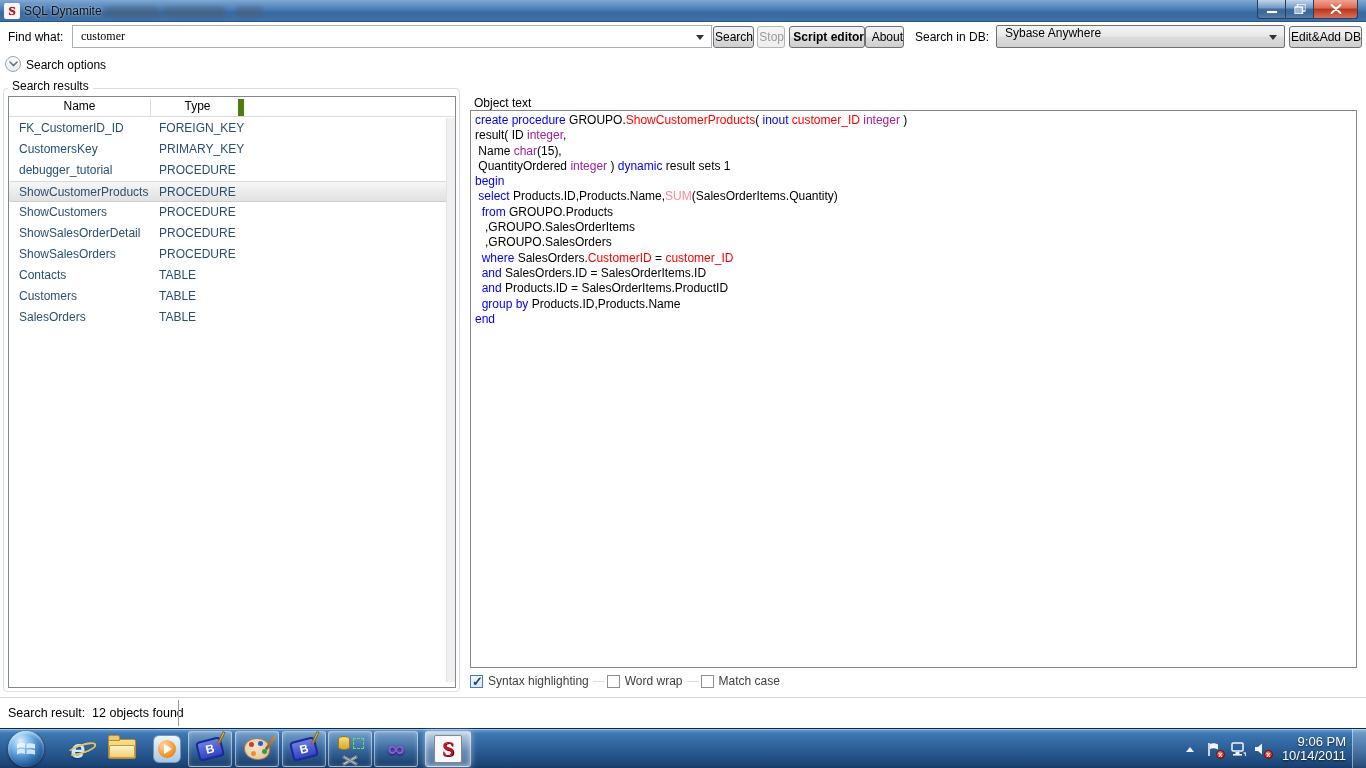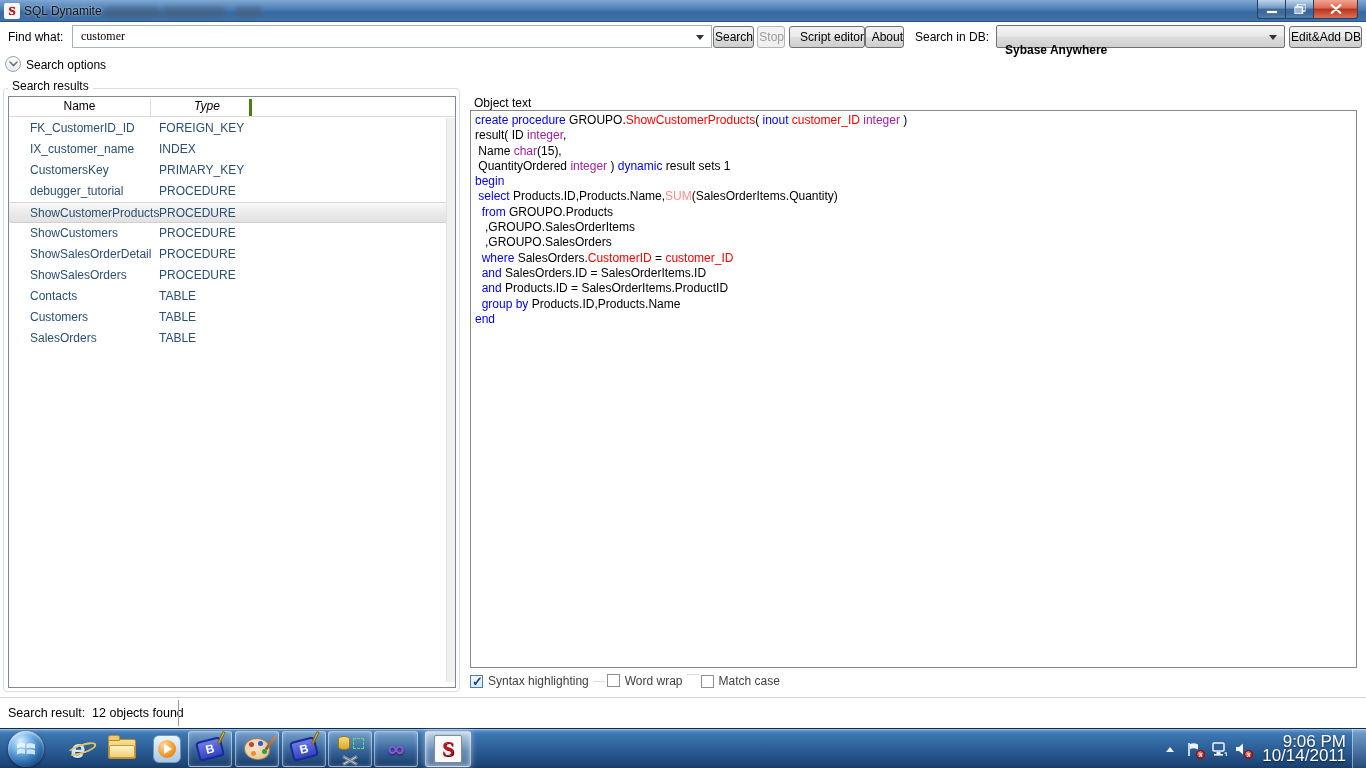--- a/index.html
+++ b/index.html
@@ -37,42 +37,42 @@
   .dd-arrow { position:absolute; right:7px; top:9px; width:0; height:0;
     border-left:4px solid transparent; border-right:4px solid transparent; border-top:5px solid #333; }
   .btn { position:absolute; top:26px; height:22px; border:1px solid #707070; border-radius:3px;
     background:linear-gradient(#f2f2f2, #ebebeb 48%, #dddddd 52%, #cfcfcf);
     text-align:right; line-height:20px; color:#000; }
   .btn.disabled { color:#9a9a9a; border-color:#b2b6b9;
     background:linear-gradient(#f5f5f5,#efefef); }
   .combo-db { position:absolute; left:996px; top:25px; width:289px; height:23px;
     border:1px solid #707070; border-radius:2px;
     background:linear-gradient(#f4f4f4,#e9e9e9 48%,#dcdcdc 52%,#d0d0d0); }
-  .combo-db .val { position:absolute; left:8px; top:17px;font-weight:bold; }
+  .combo-db .val { position:absolute; left:8px; top:0; }
 
   
   .expander-circle { position:absolute; left:5px; top:56px; width:16px; height:16px;
     border:1px solid #9aa4ad; border-radius:50%; background:linear-gradient(#fdfdfd,#e8ecef); }
   .expander-circle svg { position:absolute; left:3px; top:4px; }
 
   
   .groupbox { position:absolute; border:1px solid #d5dfe5; border-radius:4px; }
   .gb-label { position:absolute; background:#fff; padding:0 4px; color:#000; }
 
   
   .rtable { position:absolute; left:8px; top:96px; width:448px; height:592px;
     background:#fff; border:1px solid #828790; }
   .rhead { position:absolute; left:0; top:0; width:100%; height:20px;
     border-bottom:1px solid #dcdcdc; }
   .rhead .h { position:absolute; top:2px; text-align:center; color:#000; }
   .h-name { left:0; width:142px; border-right:1px solid #dcdcdc; height:17px; }
-  .h-type { left:156px; width:87px; border-right:3px solid #4d7c0f; height:17px;font-style:italic; }
+  .h-type { left:148px; width:87px; border-right:6px solid #4d7c0f; height:17px; }
   .rows { position:absolute; left:0; top:21px; width:438px; }
   .trow { position:relative; height:21px; }
-  .trow .c-name { position:absolute; left:21px; top:3px; color:#2b4f72; }
+  .trow .c-name { position:absolute; left:10px; top:3px; color:#2b4f72; }
   .trow .c-type { position:absolute; left:150px; top:3px; color:#2b4f72; }
   .trow.selected { background:linear-gradient(#f7f7f7,#e9e9e9 60%,#e2e2e2);
     border-top:1px solid #d9d9d9; border-bottom:1px solid #cfcfcf; border-radius:2px; }
   .vscroll { position:absolute; right:0; top:21px; width:9px; height:564px;
     background:#f0f0f0; border-left:1px solid #e3e3e3; }
 
   
   .codebox { position:absolute; left:470px; top:110px; width:887px; height:558px;
     background:#fff; border:1px solid #828790; overflow:hidden; }
   .code { position:absolute; left:4px; top:2px; white-space:pre; line-height:15.3px; color:#000; }
@@ -164,21 +164,21 @@
     font-family:"Liberation Serif",serif; font-weight:bold; font-size:22px; color:#c41220;
     text-shadow:1px 1px 0 #5a0000; }
 
   
   .tray { position:absolute; right:20px; top:0; height:40px; display:flex; align-items:center; }
   .tray-ico { position:relative; width:20px; height:20px; margin:0 2px; display:flex;
     align-items:center; justify-content:center; }
   .badge { position:absolute; right:-1px; bottom:0; width:9px; height:9px; border-radius:50%;
     background:radial-gradient(circle at 35% 30%, #ff8a80, #d42010 70%); border:1px solid #7d0c04;
     color:#fff; font-size:7px; line-height:7px; text-align:center; font-weight:bold; }
-  .clock { color:#fff; text-align:right; font-size:17px; line-height:14px; margin-left:8px;
+  .clock { color:#fff; text-align:right; font-size:13px; line-height:14px; margin-left:8px;
     text-shadow:0 1px 2px rgba(0,0,0,.7); }
   .show-desktop { position:absolute; right:0; top:0; width:14px; height:40px;
     border-left:1px solid rgba(255,255,255,.45);
     background:linear-gradient(rgba(255,255,255,.25), rgba(255,255,255,.05)); }
 </style>
 </head>
 <body>
 
 <div class="screen">
 
@@ -210,21 +210,21 @@
       </div>
     </div>
 
     <span class="lbl" style="left:8px; top:30px;">Find what:</span>
     <div class="combo-edit">
       <span class="val">customer</span>
       <span class="dd-arrow"></span>
     </div>
     <div class="btn" style="left:713px; width:41px;">Search</div>
     <div class="btn disabled" style="left:757px; width:28px;">Stop</div>
-    <div class="btn" style="left:789px; width:76px;">Script editor</div>
+    <div class="btn" style="left:789px; width:76px;font-weight:bold;">Script editor</div>
     <div class="btn" style="left:865px; width:39px;">About</div>
     <span class="lbl" style="left:915px; top:30px;">Search in DB:</span>
     <div class="combo-db">
       <span class="val">Sybase Anywhere</span>
       <span class="dd-arrow"></span>
     </div>
     <div class="btn" style="left:1289px; width:73px;">Edit&amp;Add DB</div>
 
     <div class="expander-circle">
       <svg width="9" height="6" viewBox="0 0 9 6">
@@ -240,24 +240,20 @@
       <div class="rhead">
         <span class="h h-name">Name</span>
         <span class="h h-type">Type</span>
       </div>
       <div class="rows" id="rows">
   <div class="trow">
     <span class="c-name">FK_CustomerID_ID</span>
     <span class="c-type">FOREIGN_KEY</span>
   </div>
 
-  <div class="trow">
-    <span class="c-name">IX_customer_name</span>
-    <span class="c-type">INDEX</span>
-  </div>
 
   <div class="trow">
     <span class="c-name">CustomersKey</span>
     <span class="c-type">PRIMARY_KEY</span>
   </div>
 
   <div class="trow">
     <span class="c-name">debugger_tutorial</span>
     <span class="c-type">PROCEDURE</span>
   </div>
@@ -304,21 +300,21 @@
     <div class="codebox">
       <div class="code" id="code"><div><span class="tok-k">create procedure</span><span class="tok-p"> GROUPO.</span><span class="tok-m">ShowCustomerProducts</span><span class="tok-p">( </span><span class="tok-k">inout</span><span class="tok-p"> </span><span class="tok-m">customer_ID</span><span class="tok-p"> </span><span class="tok-t">integer</span><span class="tok-p"> )</span></div><div><span class="tok-p">result( ID </span><span class="tok-t">integer</span><span class="tok-p">,</span></div><div><span class="tok-p"> Name </span><span class="tok-t">char</span><span class="tok-p">(15),</span></div><div><span class="tok-p"> QuantityOrdered </span><span class="tok-t">integer</span><span class="tok-p"> ) </span><span class="tok-k">dynamic</span><span class="tok-p"> result sets 1</span></div><div><span class="tok-k">begin</span></div><div><span class="tok-p"> </span><span class="tok-k">select</span><span class="tok-p"> Products.ID,Products.Name,</span><span class="tok-f">SUM</span><span class="tok-p">(SalesOrderItems.Quantity)</span></div><div><span class="tok-p">  </span><span class="tok-k">from</span><span class="tok-p"> GROUPO.Products</span></div><div><span class="tok-p">   ,GROUPO.SalesOrderItems</span></div><div><span class="tok-p">   ,GROUPO.SalesOrders</span></div><div><span class="tok-p">  </span><span class="tok-k">where</span><span class="tok-p"> SalesOrders.</span><span class="tok-m">CustomerID</span><span class="tok-p"> = </span><span class="tok-m">customer_ID</span></div><div><span class="tok-p">  </span><span class="tok-k">and</span><span class="tok-p"> SalesOrders.ID = SalesOrderItems.ID</span></div><div><span class="tok-p">  </span><span class="tok-k">and</span><span class="tok-p"> Products.ID = SalesOrderItems.ProductID</span></div><div><span class="tok-p">  </span><span class="tok-k">group by</span><span class="tok-p"> Products.ID,Products.Name</span></div><div><span class="tok-k">end</span></div></div>
     </div>
     <div class="opts-row" id="opts">
   <span style="display:flex;align-items:center;">
     <span class="cb checked"></span>
     <span class="opt-label">Syntax highlighting</span>
     <span class="opt-dash"></span>
   </span>
 
-  <span style="display:flex;">
+  <span style="display:flex;align-items:center;">
     <span class="cb"></span>
     <span class="opt-label">Word wrap</span>
     <span class="opt-dash"></span>
   </span>
 
   <span style="display:flex;align-items:center;">
     <span class="cb"></span>
     <span class="opt-label">Match case</span>
 
   </span>

